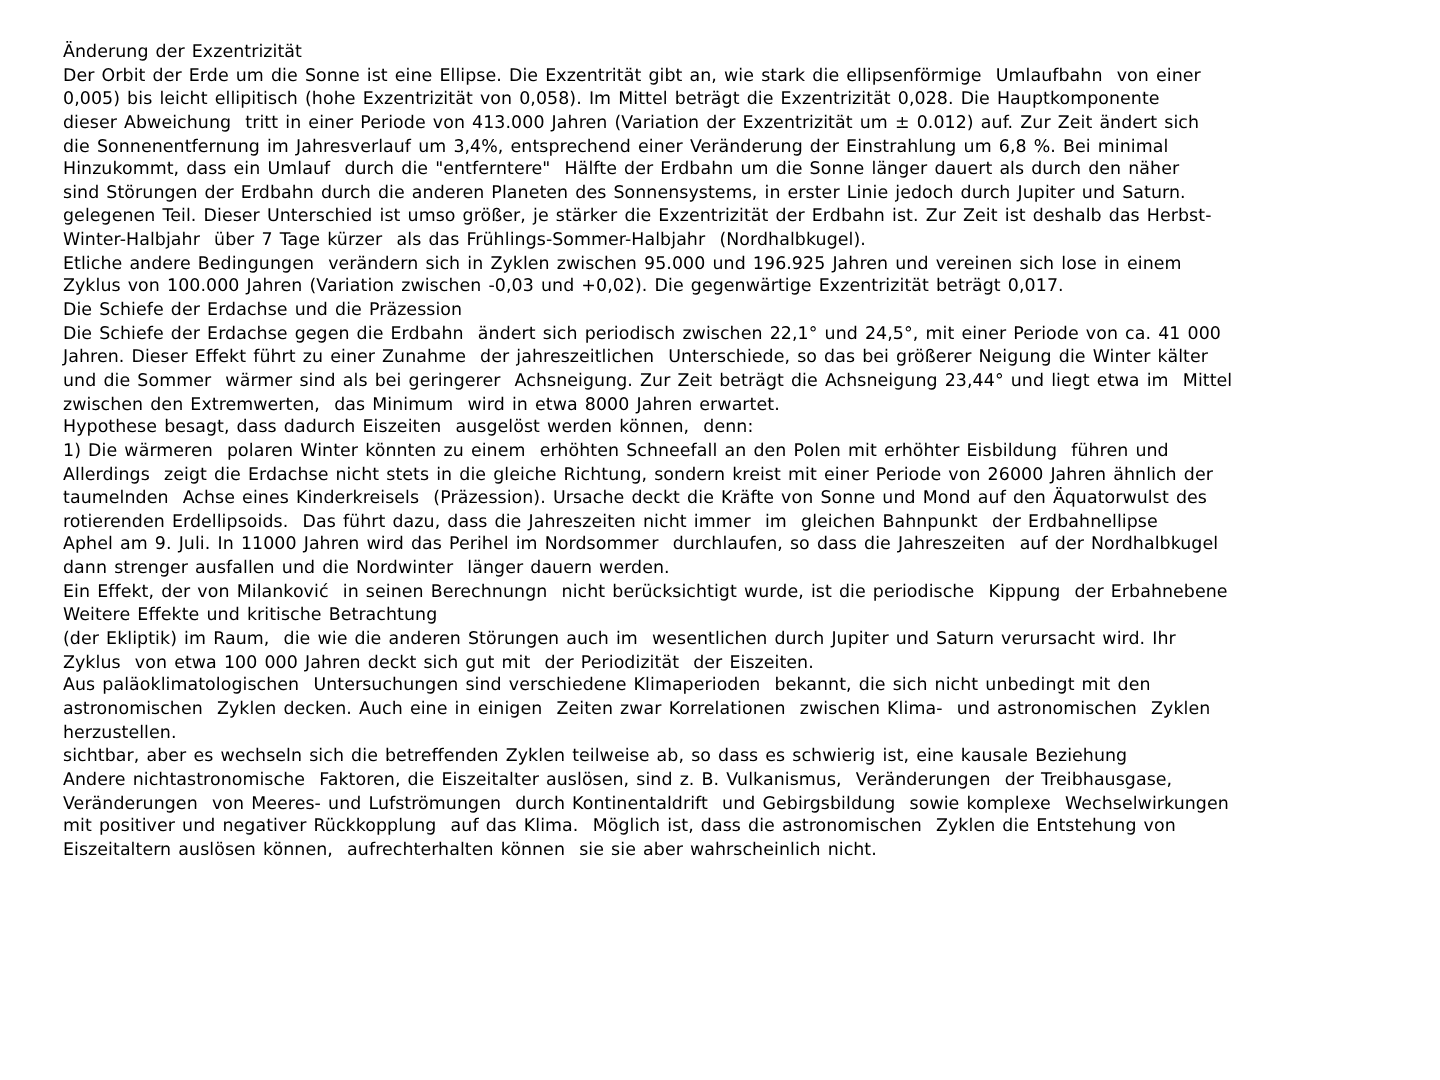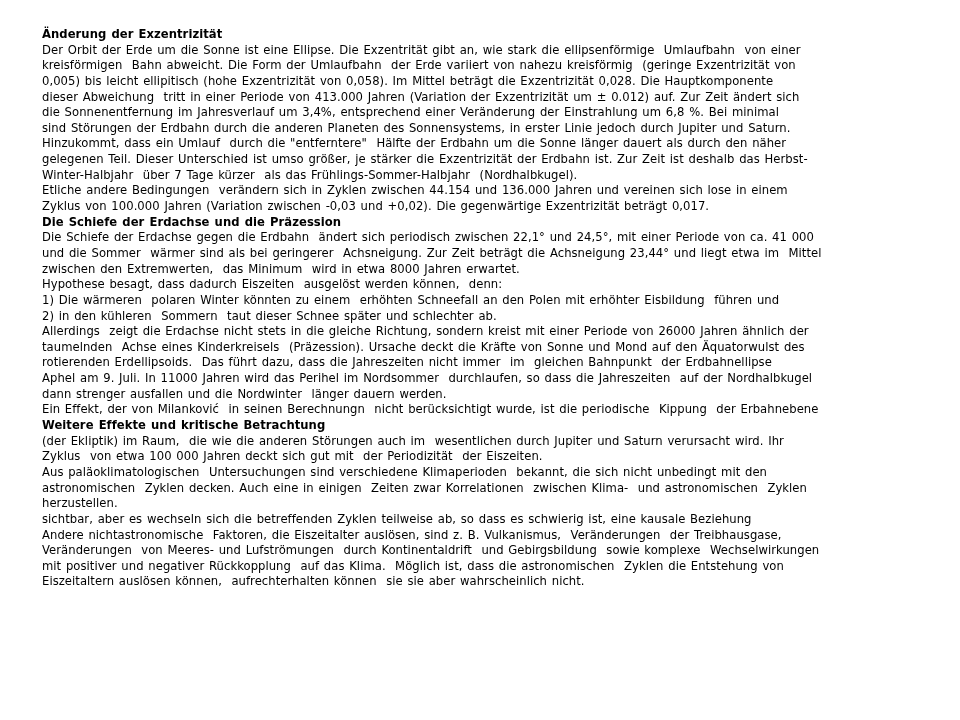--- a/index.html
+++ b/index.html
@@ -10,50 +10,49 @@
       top: 27px;
       width: 900px;
       font-family: "DejaVu Sans", sans-serif;
       font-size: 11.6px;
       line-height: 15.65px;
       color: #000000;
       letter-spacing: 0.05px;
       word-spacing: 1px;
     }
     .line { white-space: pre; display: block; height: 15.65px; }
-    .heading { font-weight: bold; }
+    .heading { font-weight: normal; }
   </style>
 </head>
 <body>
 
 <div class="doc">
 
   <section>
     <span class="line heading">Änderung der Exzentrizität</span>
     <span class="line">Der Orbit der Erde um die Sonne ist eine Ellipse. Die Exzentrität gibt an, wie stark die ellipsenförmige  Umlaufbahn  von einer</span>
-    <span class="line">kreisförmigen  Bahn abweicht. Die Form der Umlaufbahn  der Erde variiert von nahezu kreisförmig  (geringe Exzentrizität von</span>
     <span class="line">0,005) bis leicht ellipitisch (hohe Exzentrizität von 0,058). Im Mittel beträgt die Exzentrizität 0,028. Die Hauptkomponente</span>
     <span class="line">dieser Abweichung  tritt in einer Periode von 413.000 Jahren (Variation der Exzentrizität um ± 0.012) auf. Zur Zeit ändert sich</span>
     <span class="line">die Sonnenentfernung im Jahresverlauf um 3,4%, entsprechend einer Veränderung der Einstrahlung um 6,8 %. Bei minimal</span>
+    <span class="line">Hinzukommt, dass ein Umlauf  durch die "entferntere"  Hälfte der Erdbahn um die Sonne länger dauert als durch den näher</span>
     <span class="line">sind Störungen der Erdbahn durch die anderen Planeten des Sonnensystems, in erster Linie jedoch durch Jupiter und Saturn.</span>
-    <span class="line">Hinzukommt, dass ein Umlauf  durch die "entferntere"  Hälfte der Erdbahn um die Sonne länger dauert als durch den näher</span>
     <span class="line">gelegenen Teil. Dieser Unterschied ist umso größer, je stärker die Exzentrizität der Erdbahn ist. Zur Zeit ist deshalb das Herbst-</span>
     <span class="line">Winter-Halbjahr  über 7 Tage kürzer  als das Frühlings-Sommer-Halbjahr  (Nordhalbkugel).</span>
-    <span class="line">Etliche andere Bedingungen  verändern sich in Zyklen zwischen 44.154 und 136.000 Jahren und vereinen sich lose in einem</span>
+    <span class="line">Etliche andere Bedingungen  verändern sich in Zyklen zwischen 95.000 und 196.925 Jahren und vereinen sich lose in einem</span>
     <span class="line">Zyklus von 100.000 Jahren (Variation zwischen -0,03 und +0,02). Die gegenwärtige Exzentrizität beträgt 0,017.</span>
   </section>
 
   <section>
     <span class="line heading">Die Schiefe der Erdachse und die Präzession</span>
     <span class="line">Die Schiefe der Erdachse gegen die Erdbahn  ändert sich periodisch zwischen 22,1° und 24,5°, mit einer Periode von ca. 41 000</span>
+    <span class="line">Jahren. Dieser Effekt führt zu einer Zunahme  der jahreszeitlichen  Unterschiede, so das bei größerer Neigung die Winter kälter</span>
     <span class="line">und die Sommer  wärmer sind als bei geringerer  Achsneigung. Zur Zeit beträgt die Achsneigung 23,44° und liegt etwa im  Mittel</span>
     <span class="line">zwischen den Extremwerten,  das Minimum  wird in etwa 8000 Jahren erwartet.</span>
     <span class="line">Hypothese besagt, dass dadurch Eiszeiten  ausgelöst werden können,  denn:</span>
     <span class="line">1) Die wärmeren  polaren Winter könnten zu einem  erhöhten Schneefall an den Polen mit erhöhter Eisbildung  führen und</span>
-    <span class="line">2) in den kühleren  Sommern  taut dieser Schnee später und schlechter ab.</span>
     <span class="line">Allerdings  zeigt die Erdachse nicht stets in die gleiche Richtung, sondern kreist mit einer Periode von 26000 Jahren ähnlich der</span>
     <span class="line">taumelnden  Achse eines Kinderkreisels  (Präzession). Ursache deckt die Kräfte von Sonne und Mond auf den Äquatorwulst des</span>
     <span class="line">rotierenden Erdellipsoids.  Das führt dazu, dass die Jahreszeiten nicht immer  im  gleichen Bahnpunkt  der Erdbahnellipse</span>
     <span class="line">Aphel am 9. Juli. In 11000 Jahren wird das Perihel im Nordsommer  durchlaufen, so dass die Jahreszeiten  auf der Nordhalbkugel</span>
     <span class="line">dann strenger ausfallen und die Nordwinter  länger dauern werden.</span>
   </section>
 
   <section>
     <span class="line">Ein Effekt, der von Milanković  in seinen Berechnungn  nicht berücksichtigt wurde, ist die periodische  Kippung  der Erbahnebene</span>
     <span class="line heading">Weitere Effekte und kritische Betrachtung</span>

